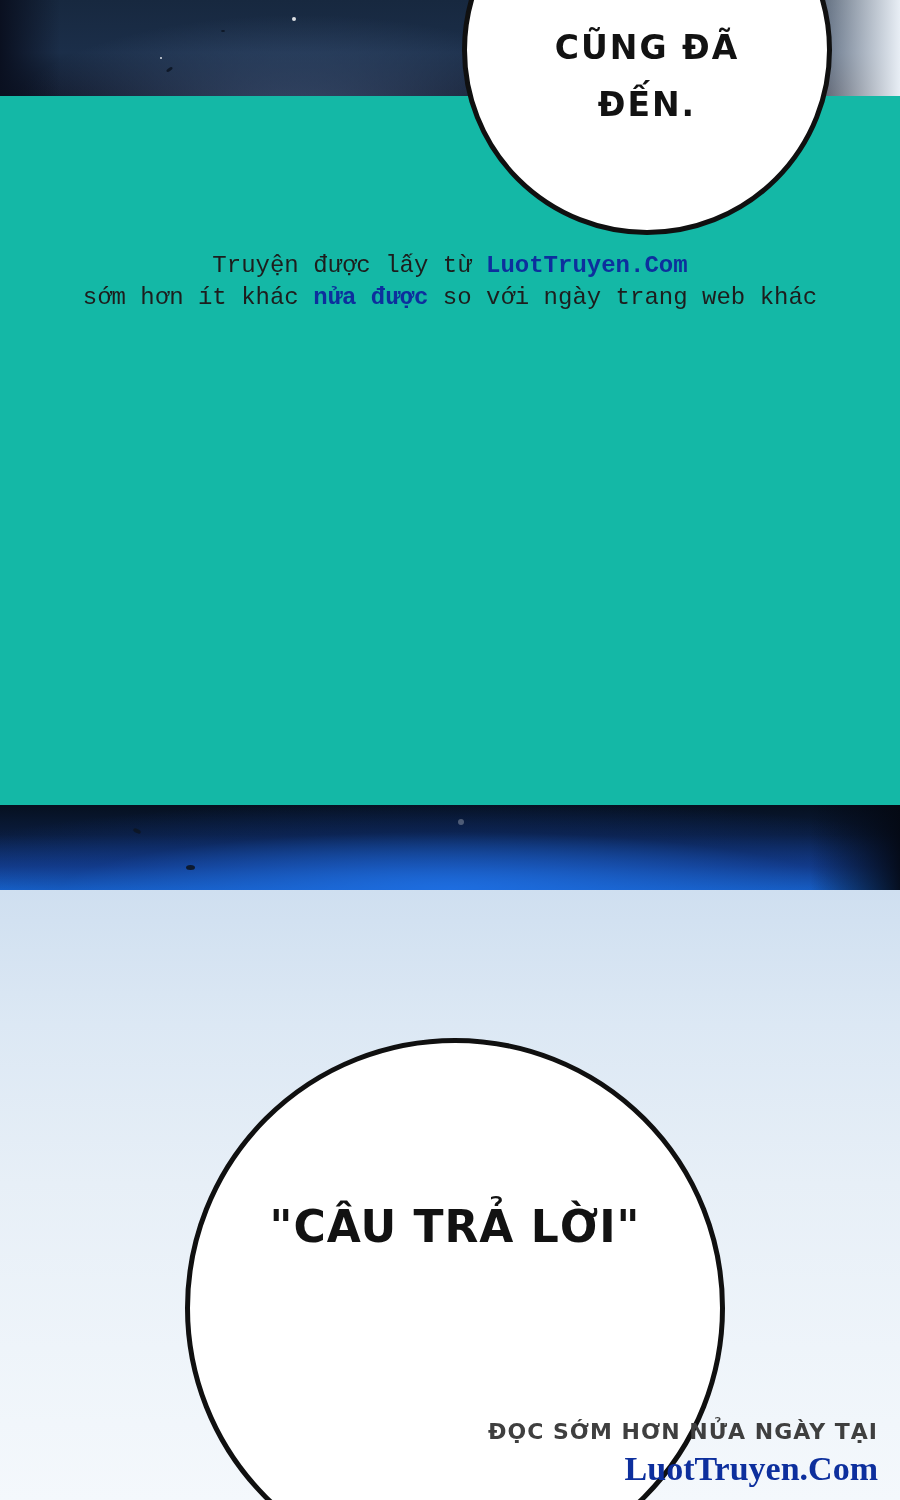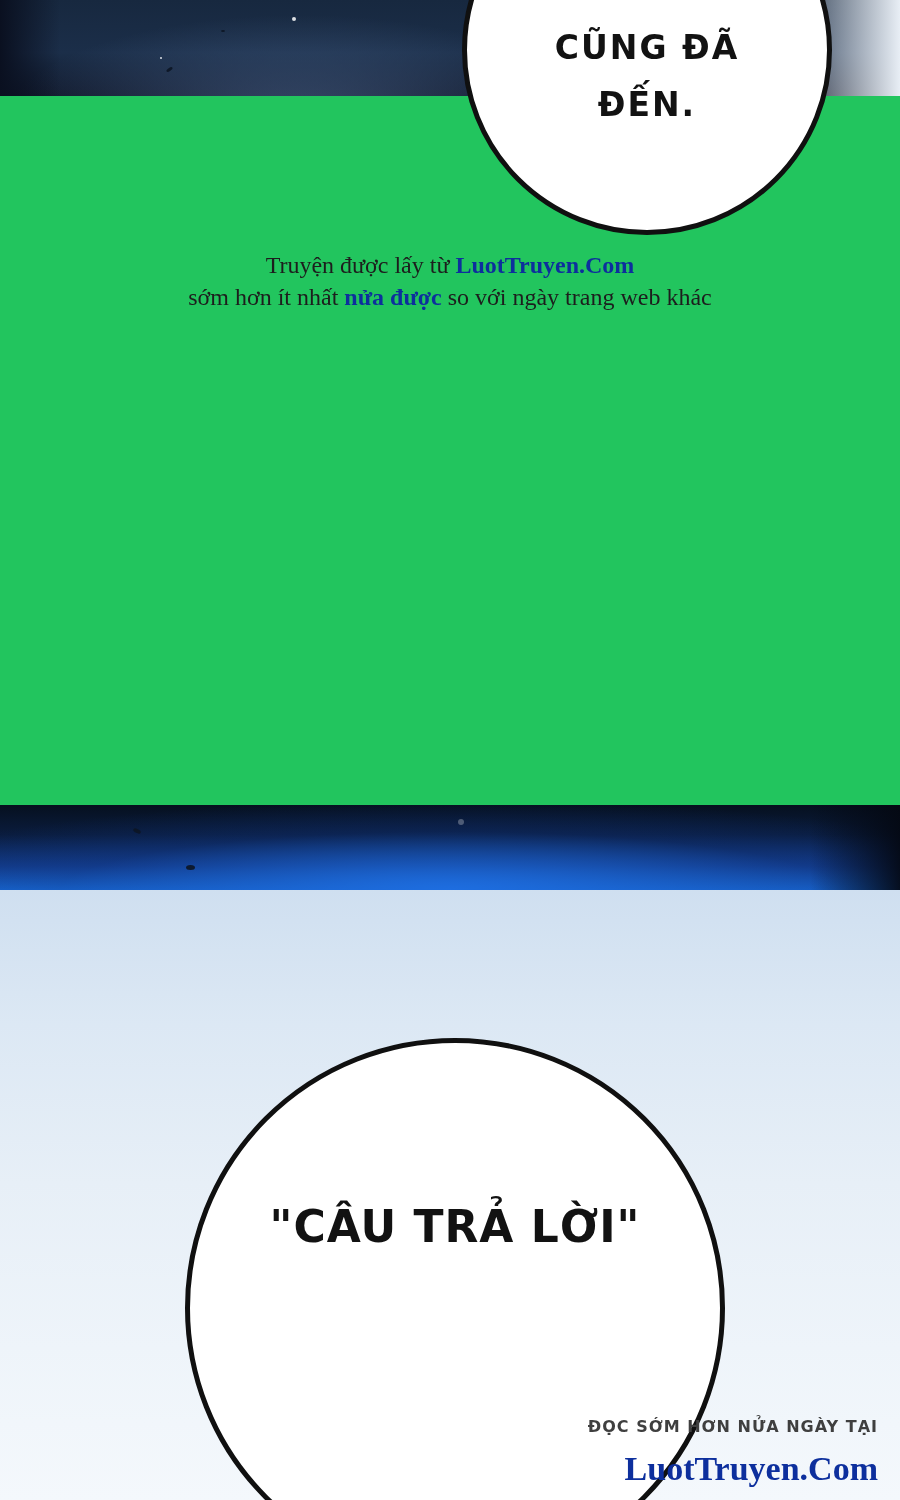--- a/index.html
+++ b/index.html
@@ -8,21 +8,21 @@
     background: #ffffff;
   }
   body {
     font-family: "Liberation Sans", sans-serif;
   }
   .page {
     position: relative;
     width: 900px;
     height: 1500px;
     overflow: hidden;
-    background: #22c55e;
+    background: #14b8a6;
   }
 
   
   .panel-top {
     position: absolute;
     left: 0;
     top: 0;
     width: 900px;
     height: 96px;
     background:
@@ -78,21 +78,21 @@
     color: #121212;
   }
 
   
   .wm-block {
     position: absolute;
     left: 0;
     top: 250px;
     width: 900px;
     text-align: center;
-    font-family: Liberation Serif, serif;
+    font-family: Liberation Mono, monospace;
     font-size: 24px;
     line-height: 1.33;
     color: #1d1d1d;
   }
   .wm-block .line { white-space: nowrap; }
   .wm-strong {
     color: #0d2f9d;
     font-weight: 700;
   }
 
@@ -159,24 +159,24 @@
   .wm-corner {
     position: absolute;
     right: 22px;
     bottom: 12px;
     text-align: right;
     z-index: 8;
   }
   .wm-corner .wm-corner-top {
     font-family: "DejaVu Sans", sans-serif;
     font-weight: 700;
-    font-size: 16px;
+    font-size: 22px;
     letter-spacing: 1px;
     color: #3f3f3f;
-    margin-bottom: 14px;
+    margin-bottom: 6px;
   }
   .wm-corner .wm-corner-brand {
     font-family: "Liberation Serif", serif;
     font-weight: 700;
     font-size: 34px;
     color: #0d2f9d;
   }
 </style>
 </head>
 <body>
@@ -198,21 +198,21 @@
       <div>CŨNG ĐÃ</div>
       <div>ĐẾN.</div>
     </div>
   </div>
 
   <div class="wm-block">
     <div class="line">
       <span>Truyện được lấy từ </span><span class="wm-strong">LuotTruyen.Com</span>
     </div>
     <div class="line">
-      <span>sớm hơn ít nhất </span><span class="wm-strong">nửa được</span><span> so với ngày trang web khác</span>
+      <span>sớm hơn ít khác </span><span class="wm-strong">nửa được</span><span> so với ngày trang web khác</span>
     </div>
   </div>
 
   <div class="panel-band">
     <div class="band-dark-r"></div>
     <div class="speck" style="left:133px; top:24px; width:8px; height:4px; transform:rotate(25deg);"></div>
     <div class="speck" style="left:186px; top:60px; width:9px; height:5px; border-radius:50%;"></div>
     <div class="star" style="left:458px; top:14px; width:6px; height:6px; opacity:.28;"></div>
   </div>
 

